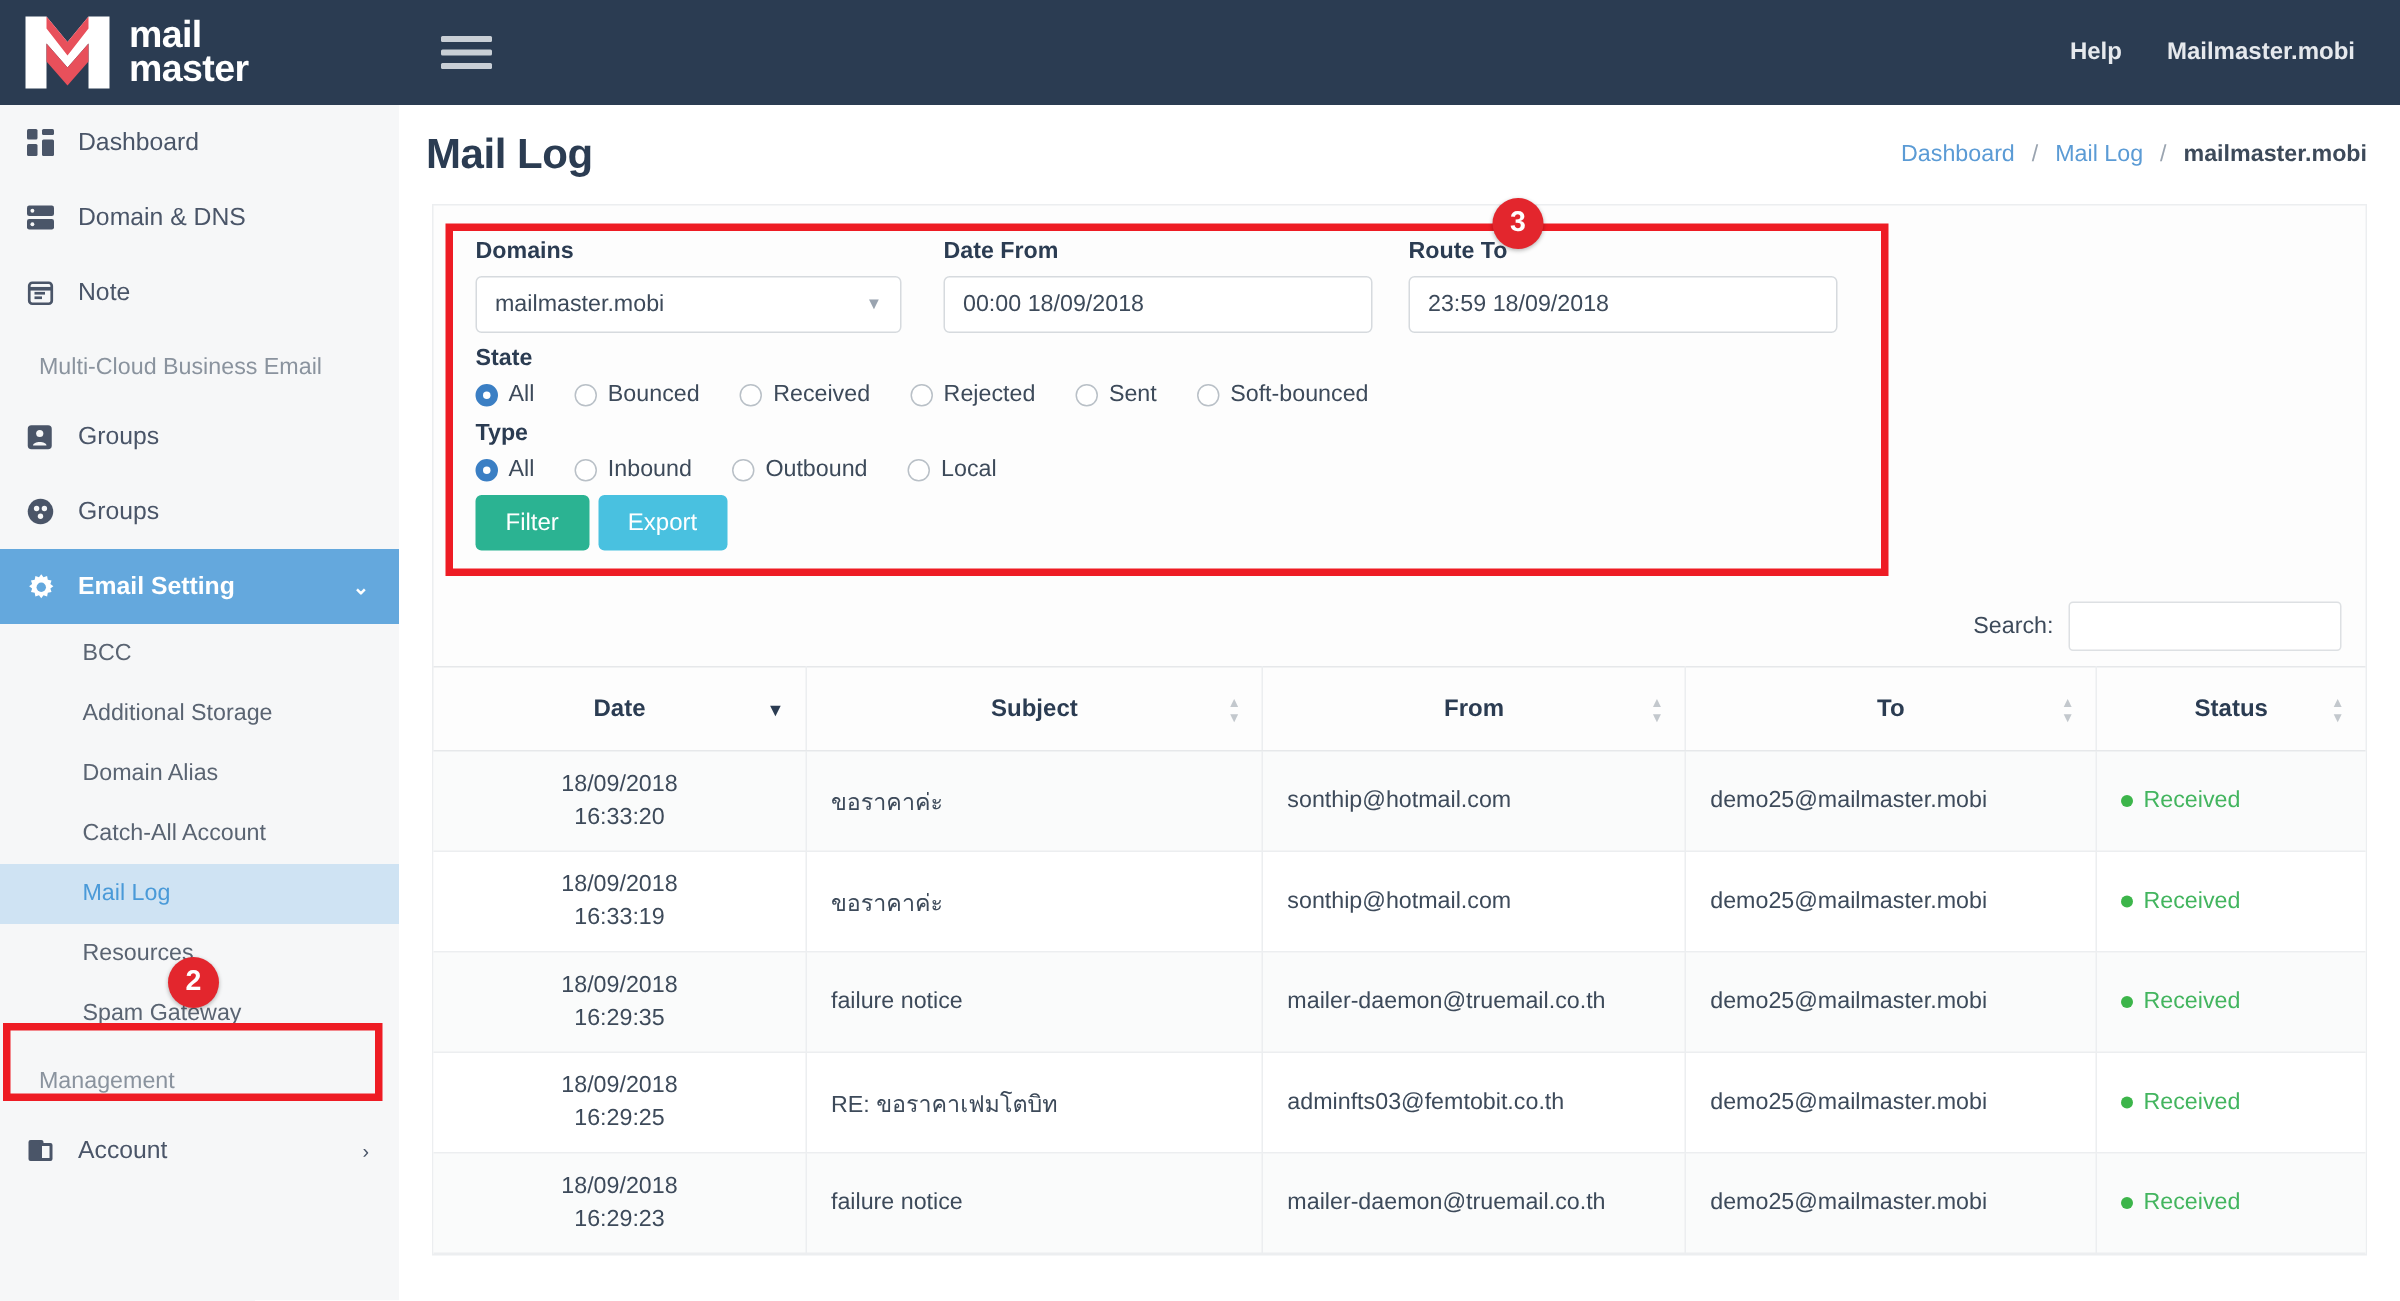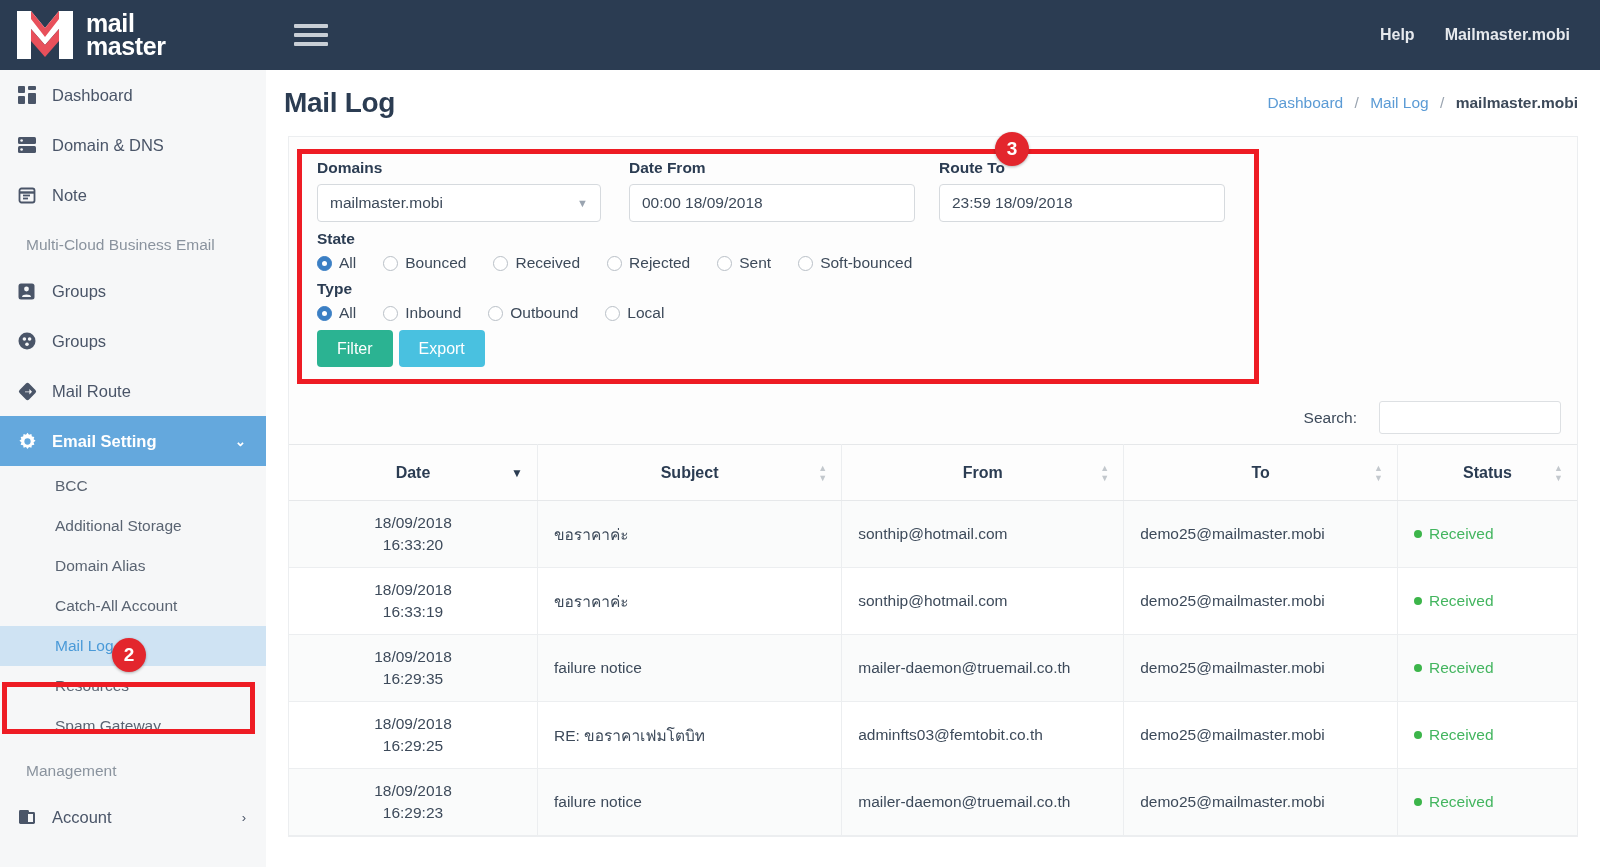--- a/index.html
+++ b/index.html
@@ -140,21 +140,21 @@
     color:#fff; font-size:16px; font-weight:400; cursor:pointer;
     display:flex; align-items:center; justify-content:center;
     font-family:"Liberation Sans",sans-serif;
   }
   .btn-filter{ background:#2bb392; }
   .btn-export{ background:#49c1e0; }
 
   
   .search-row{
     display:flex; align-items:center; justify-content:flex-end;
-    padding:24px 16px 10px 0; gap:22px;
+    padding:24px 16px 10px 0; gap:10px;
   }
   .search-label{ font-size:15.5px; color:#3d4a5a; }
   .search-input{
     width:182px; height:33px; border:1px solid #dde0e3; border-radius:3px;
     background:#fff; outline:none; padding:0 8px; font-size:14px;
     font-family:"Liberation Sans",sans-serif;
   }
 
   
   table{ width:100%; border-collapse:collapse; table-layout:fixed; }
@@ -457,29 +457,20 @@
       <svg width="18" height="18" viewBox="0 0 18 18" fill="currentColor">
         <circle cx="9" cy="9" r="8.5"></circle>
         <circle cx="6.4" cy="7" r="1.8" fill="#f6f7f8"></circle>
           <circle cx="11.6" cy="7" r="1.8" fill="#f6f7f8"></circle>
         <circle cx="9" cy="12.2" r="1.8" fill="#f6f7f8"></circle>
       </svg>
     </span>
     <span>Groups</span>
   </div>
 
-  <div class="side-item">
-    <span class="ico">
-      <svg width="19" height="19" viewBox="0 0 19 19" fill="currentColor">
-        <rect x="2.8" y="2.8" width="13.4" height="13.4" rx="2.2" transform="rotate(45 9.5 9.5)"></rect>
-        <path d="M7 9.4 H11.4 V7 L14 9.8 L11.4 12.6 V10.2 H7 Z" fill="#f6f7f8"></path>
-      </svg>
-    </span>
-    <span>Mail Route</span>
-  </div>
 
   <div class="side-item active">
     <span class="ico">
       <svg width="19" height="19" viewBox="0 0 20 20" fill="currentColor">
         <path d="M10 0.8 l1.6 2.1 2.5-.8 .5 2.6 2.6 .5 -.8 2.5 2.1 1.6 -2.1 1.6 .8 2.5 -2.6 .5 -.5 2.6 -2.5-.8 -1.6 2.1 -1.6-2.1 -2.5 .8 -.5-2.6 -2.6-.5 .8-2.5 -2.1-1.6 2.1-1.6 -.8-2.5 2.6-.5 .5-2.6 2.5 .8 Z"></path>
         <circle cx="10" cy="10" r="3.3" fill="#64a8dd"></circle>
       </svg>
     </span>
     <span>Email Setting</span>
     <span class="chev">⌄</span>

